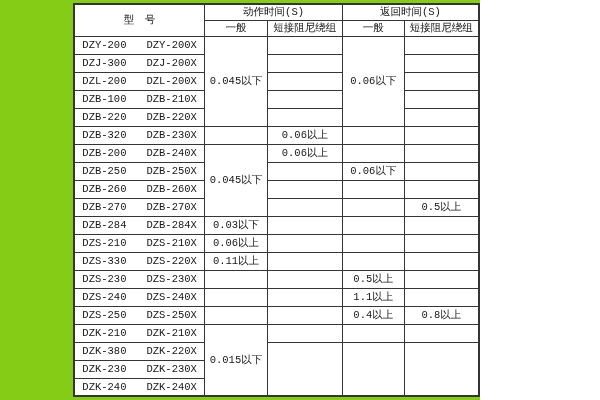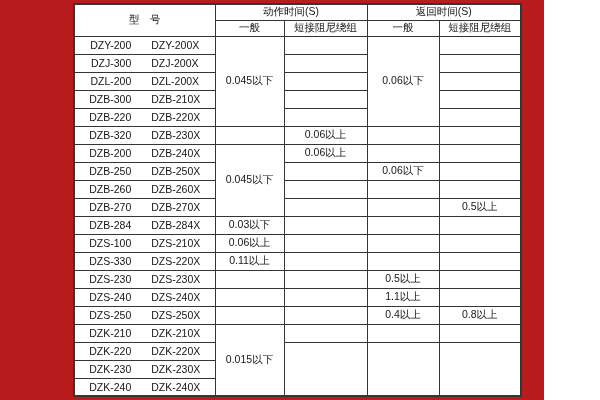--- a/index.html
+++ b/index.html
@@ -2,25 +2,25 @@
 <html><head>
 <meta charset="utf-8">
 <style>
   html, body {
     margin: 0;
     padding: 0;
     background: #ffffff;
   }
   .page {
     position: relative;
-    width: 544px;
+    width: 480px;
     height: 400px;
-    background: #b91c1c;
+    background: #84cc16;
     overflow: hidden;
-    font-family: Liberation Sans, sans-serif;
+    font-family: Liberation Mono, monospace;
     color: #141414;
   }
   table.spec {
     position: absolute;
     left: 73px;
     top: 3px;
     border-collapse: collapse;
     table-layout: fixed;
     border: 2px solid #353535;
     background: #ffffff;
@@ -80,21 +80,21 @@
           <td class="model-cell"><span class="m1">DZJ-300</span><span>DZJ-200X</span></td>
           <td></td>
           <td></td>
         </tr>
         <tr>
           <td class="model-cell"><span class="m1">DZL-200</span><span>DZL-200X</span></td>
           <td></td>
           <td></td>
         </tr>
         <tr>
-          <td class="model-cell"><span class="m1">DZB-300</span><span>DZB-210X</span></td>
+          <td class="model-cell"><span class="m1">DZB-100</span><span>DZB-210X</span></td>
           <td></td>
           <td></td>
         </tr>
         <tr>
           <td class="model-cell"><span class="m1">DZB-220</span><span>DZB-220X</span></td>
           <td></td>
           <td></td>
         </tr>
         <tr>
           <td class="model-cell"><span class="m1">DZB-320</span><span>DZB-230X</span></td>
@@ -129,21 +129,21 @@
           <td>0.5以上</td>
         </tr>
         <tr>
           <td class="model-cell"><span class="m1">DZB-284</span><span>DZB-284X</span></td>
           <td>0.03以下</td>
           <td></td>
           <td></td>
           <td></td>
         </tr>
         <tr>
-          <td class="model-cell"><span class="m1">DZS-100</span><span>DZS-210X</span></td>
+          <td class="model-cell"><span class="m1">DZS-210</span><span>DZS-210X</span></td>
           <td>0.06以上</td>
           <td></td>
           <td></td>
           <td></td>
         </tr>
         <tr>
           <td class="model-cell"><span class="m1">DZS-330</span><span>DZS-220X</span></td>
           <td>0.11以上</td>
           <td></td>
           <td></td>
@@ -171,21 +171,21 @@
           <td>0.8以上</td>
         </tr>
         <tr>
           <td class="model-cell"><span class="m1">DZK-210</span><span>DZK-210X</span></td>
           <td rowspan="4">0.015以下</td>
           <td></td>
           <td></td>
           <td></td>
         </tr>
         <tr>
-          <td class="model-cell"><span class="m1">DZK-220</span><span>DZK-220X</span></td>
+          <td class="model-cell"><span class="m1">DZK-380</span><span>DZK-220X</span></td>
           <td rowspan="3"></td>
           <td rowspan="3"></td>
           <td rowspan="3"></td>
         </tr>
         <tr>
           <td class="model-cell"><span class="m1">DZK-230</span><span>DZK-230X</span></td>
         </tr>
         <tr>
           <td class="model-cell"><span class="m1">DZK-240</span><span>DZK-240X</span></td>
         </tr>

